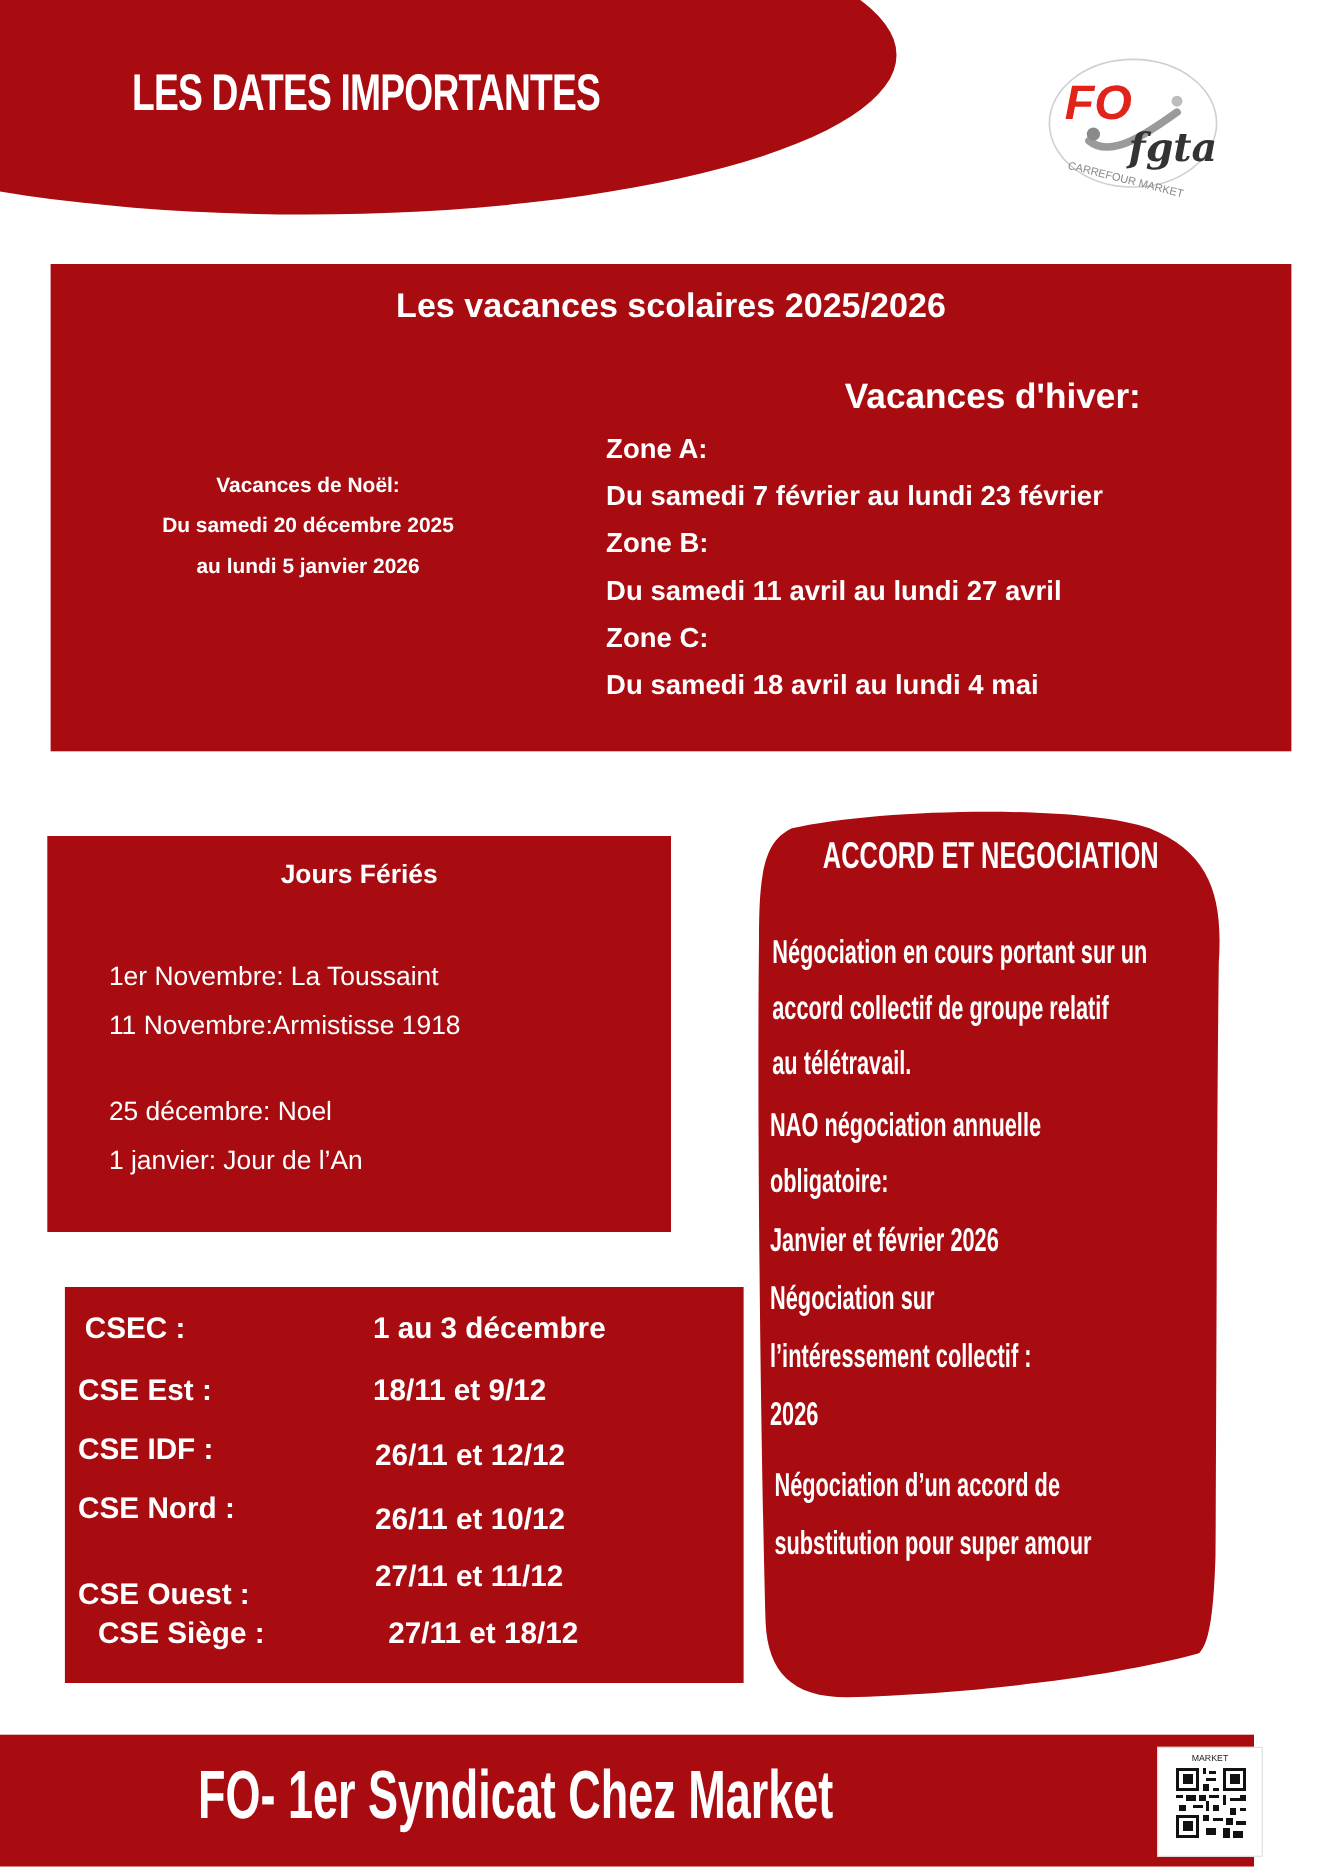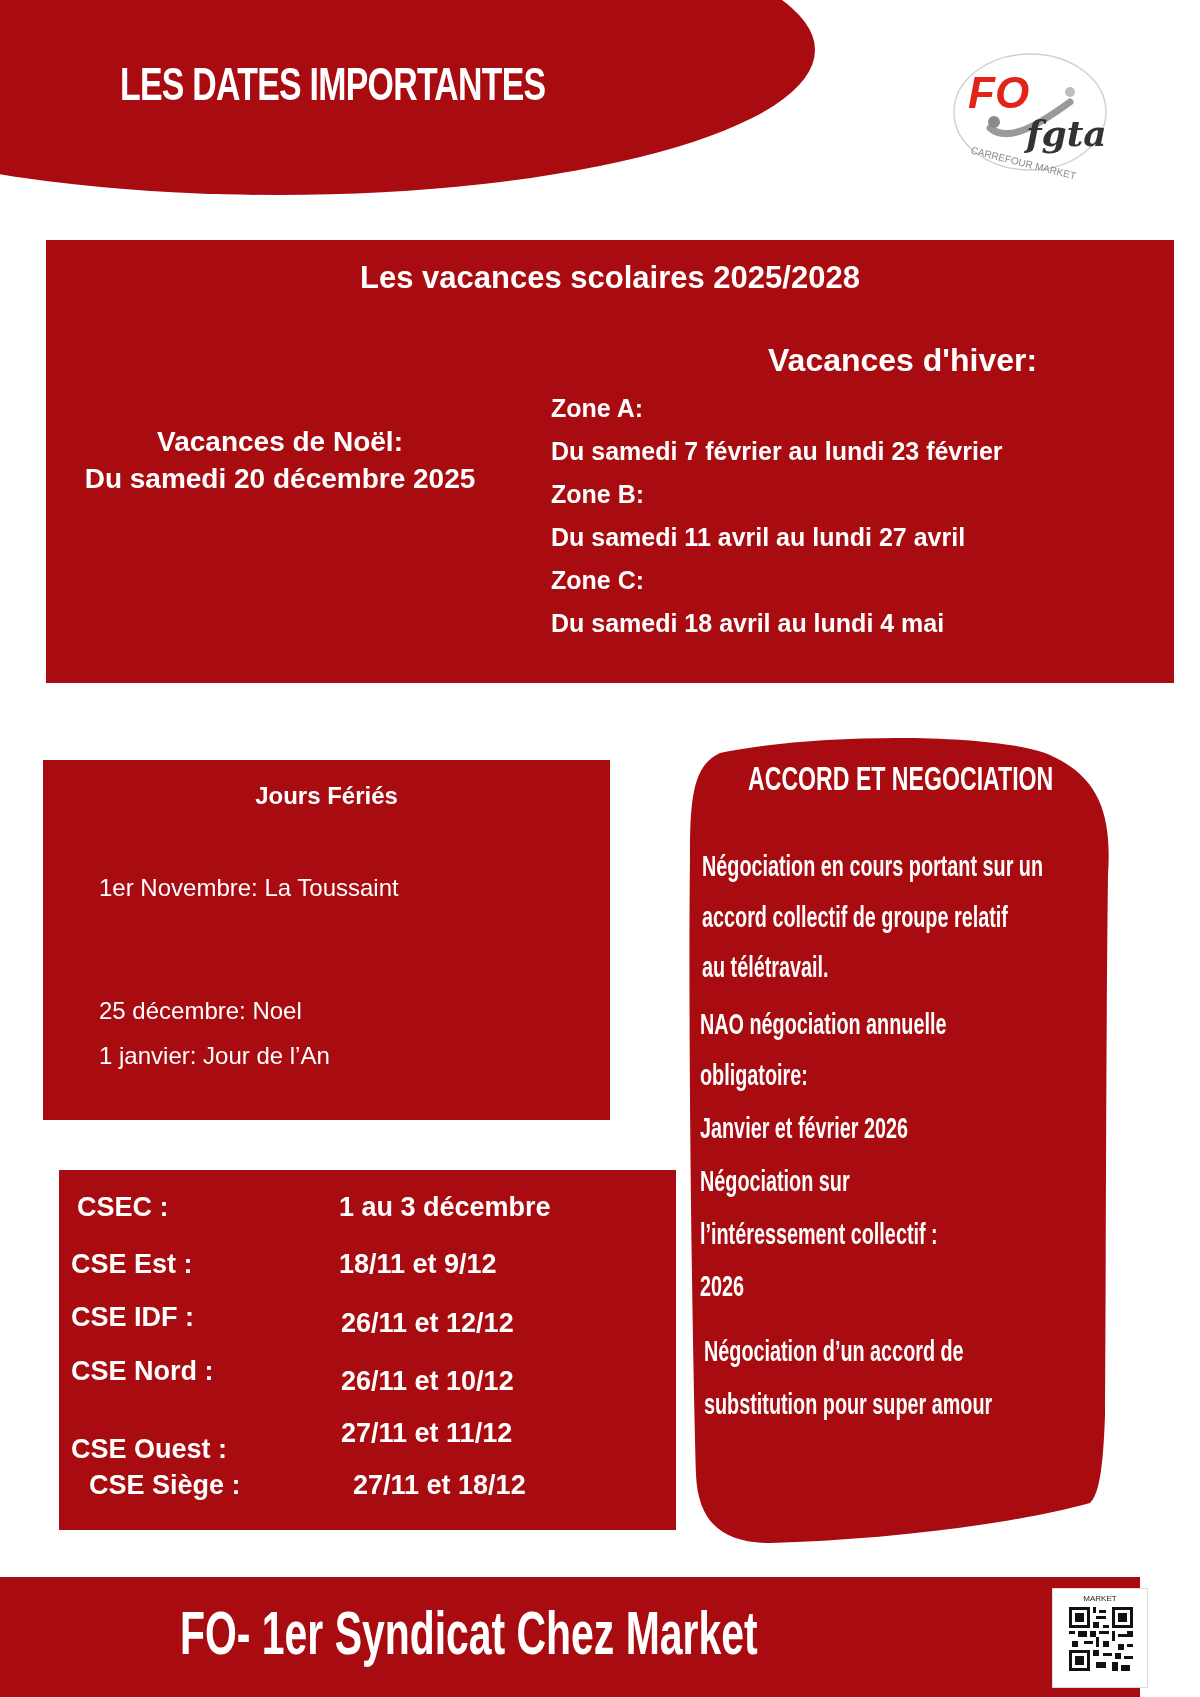--- a/index.html
+++ b/index.html
@@ -29,21 +29,21 @@
   .logo svg { width: 100%; height: 100%; }
 
   
   .vac-box { position: absolute; left: 46px; top: 240px; width: 1128px; height: 443px; }
   .vac-title {
     position: absolute; left: 0; right: 0; top: 20px; text-align: center;
     font-weight: bold; font-size: 31px;
   }
   .noel {
     position: absolute; left: 0; top: 183px; width: 468px; text-align: center;
-    font-weight: bold; font-size: 28px; line-height: 37px;
+    font-weight: bold; font-size: 19px; line-height: 37px;
   }
   .hiver-title {
     position: absolute; left: 722px; top: 102px;
     font-weight: bold; font-size: 32px;
   }
   .zones {
     position: absolute; left: 505px; top: 147px;
     font-weight: bold; font-size: 25px; line-height: 43px;
   }
   .zones div { white-space: nowrap; }
@@ -108,42 +108,44 @@
     <text x="18" y="58" font-family="Liberation Sans, sans-serif" font-weight="bold" font-style="italic" font-size="44" fill="#e2231a">FO</text>
     <path d="M40 78 C60 95, 95 70, 120 52" stroke="#9a9a9a" stroke-width="7" fill="none" stroke-linecap="round"></path>
     <circle cx="44" cy="72" r="6" fill="#8a8a8a"></circle>
     <circle cx="120" cy="42" r="5" fill="#bdbdbd"></circle>
     <text x="76" y="96" font-family="DejaVu Serif, serif" font-style="italic" font-weight="bold" font-size="36" fill="#333">fgta</text>
     <text x="20" y="118" font-family="Liberation Sans, sans-serif" font-size="10" fill="#888" transform="rotate(14 80 112)">CARREFOUR MARKET</text>
   </svg>
 </div>
 
 <section class="vac-box red">
-  <div class="vac-title">Les vacances scolaires 2025/2028</div>
+  <div class="vac-title">Les vacances scolaires 2025/2026</div>
 
   <div class="noel">
     <div>Vacances de Noël:</div>
     <div>Du samedi 20 décembre 2025</div>
+    <div>au lundi 5 janvier 2026</div>
   </div>
 
   <div class="hiver-title">Vacances d'hiver:</div>
   <div class="zones">
     <div>Zone A:</div>
     <div>Du samedi 7 février au lundi 23 février</div>
     <div>Zone B:</div>
     <div>Du samedi 11 avril au lundi 27 avril</div>
     <div>Zone C:</div>
     <div>Du samedi 18 avril au lundi 4 mai</div>
   </div>
 </section>
 
 <section class="feries-box red">
   <div class="feries-title">Jours Fériés</div>
   <div class="feries-group g1">
     <div>1er Novembre: La Toussaint</div>
+    <div>11 Novembre:Armistisse 1918</div>
   </div>
   <div class="feries-group g2">
     <div>25 décembre: Noel</div>
     <div>1 janvier: Jour de l’An</div>
   </div>
 </section>
 
 <section class="cse-box red">
   <div class="cse-row" style="top:22px;">
     <span class="lbl" style="left:18px;">CSEC :</span>

